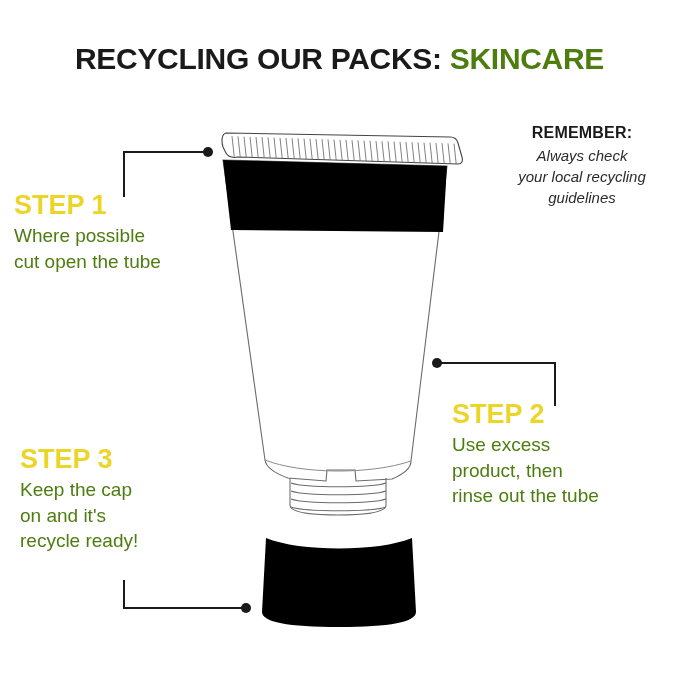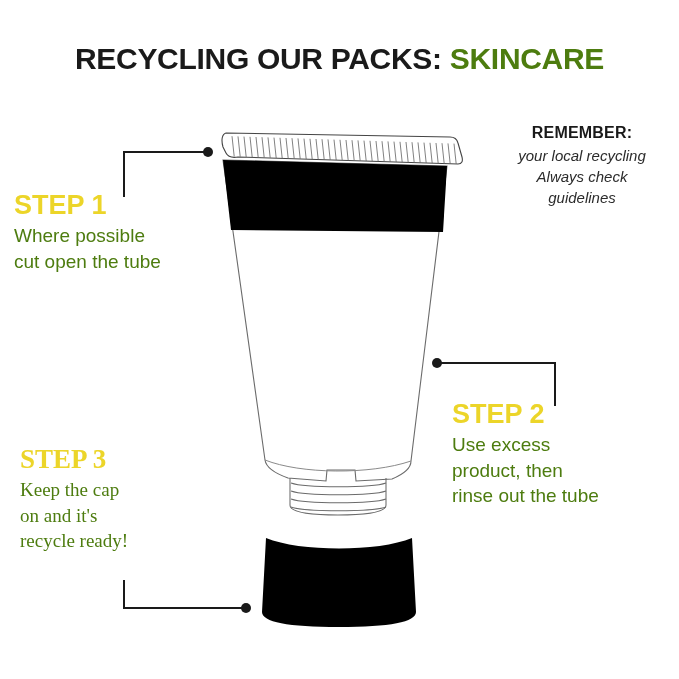--- a/index.html
+++ b/index.html
@@ -48,21 +48,21 @@
   }
   .callout .step-line {
     font-size: 19px;
     font-weight: normal;
     color: #4d7c0f;
     line-height: 1.33;
     white-space: nowrap;
   }
   #callout-step1 { left: 14px;  top: 190px; width: 230px; }
   #callout-step2 { left: 452px; top: 399px; width: 218px; }
-  #callout-step3 { left: 20px;  top: 444px; width: 218px; font-family: Liberation Serif, serif; }
+  #callout-step3 { left: 20px;  top: 444px; width: 218px; }
 
   
   #remember-block {
     position: absolute;
     left: 487px;
     top: 122px;
     width: 190px;
     text-align: center;
   }
   #remember-block .remember-title {
@@ -199,22 +199,22 @@
     </g>
 
     <g>
       <path d="M 124 580 L 124 608 L 244 608" fill="none" stroke="#1a1a1a" stroke-width="2"></path>
       <circle cx="246" cy="608" r="5" fill="#1a1a1a"></circle>
     </g>
   </svg>
 
   <div id="remember-block">
     <div class="remember-title">REMEMBER:</div>
+    <div class="remember-line">Always check</div>
     <div class="remember-line">your local recycling</div>
-    <div class="remember-line">Always check</div>
     <div class="remember-line">guidelines</div>
   </div>
 
   <div class="callout" id="callout-step1">
     <div class="step-label">STEP 1</div>
     <div class="step-line">Where possible</div>
     <div class="step-line">cut open the tube</div>
   </div>
 
   <div class="callout" id="callout-step2">

